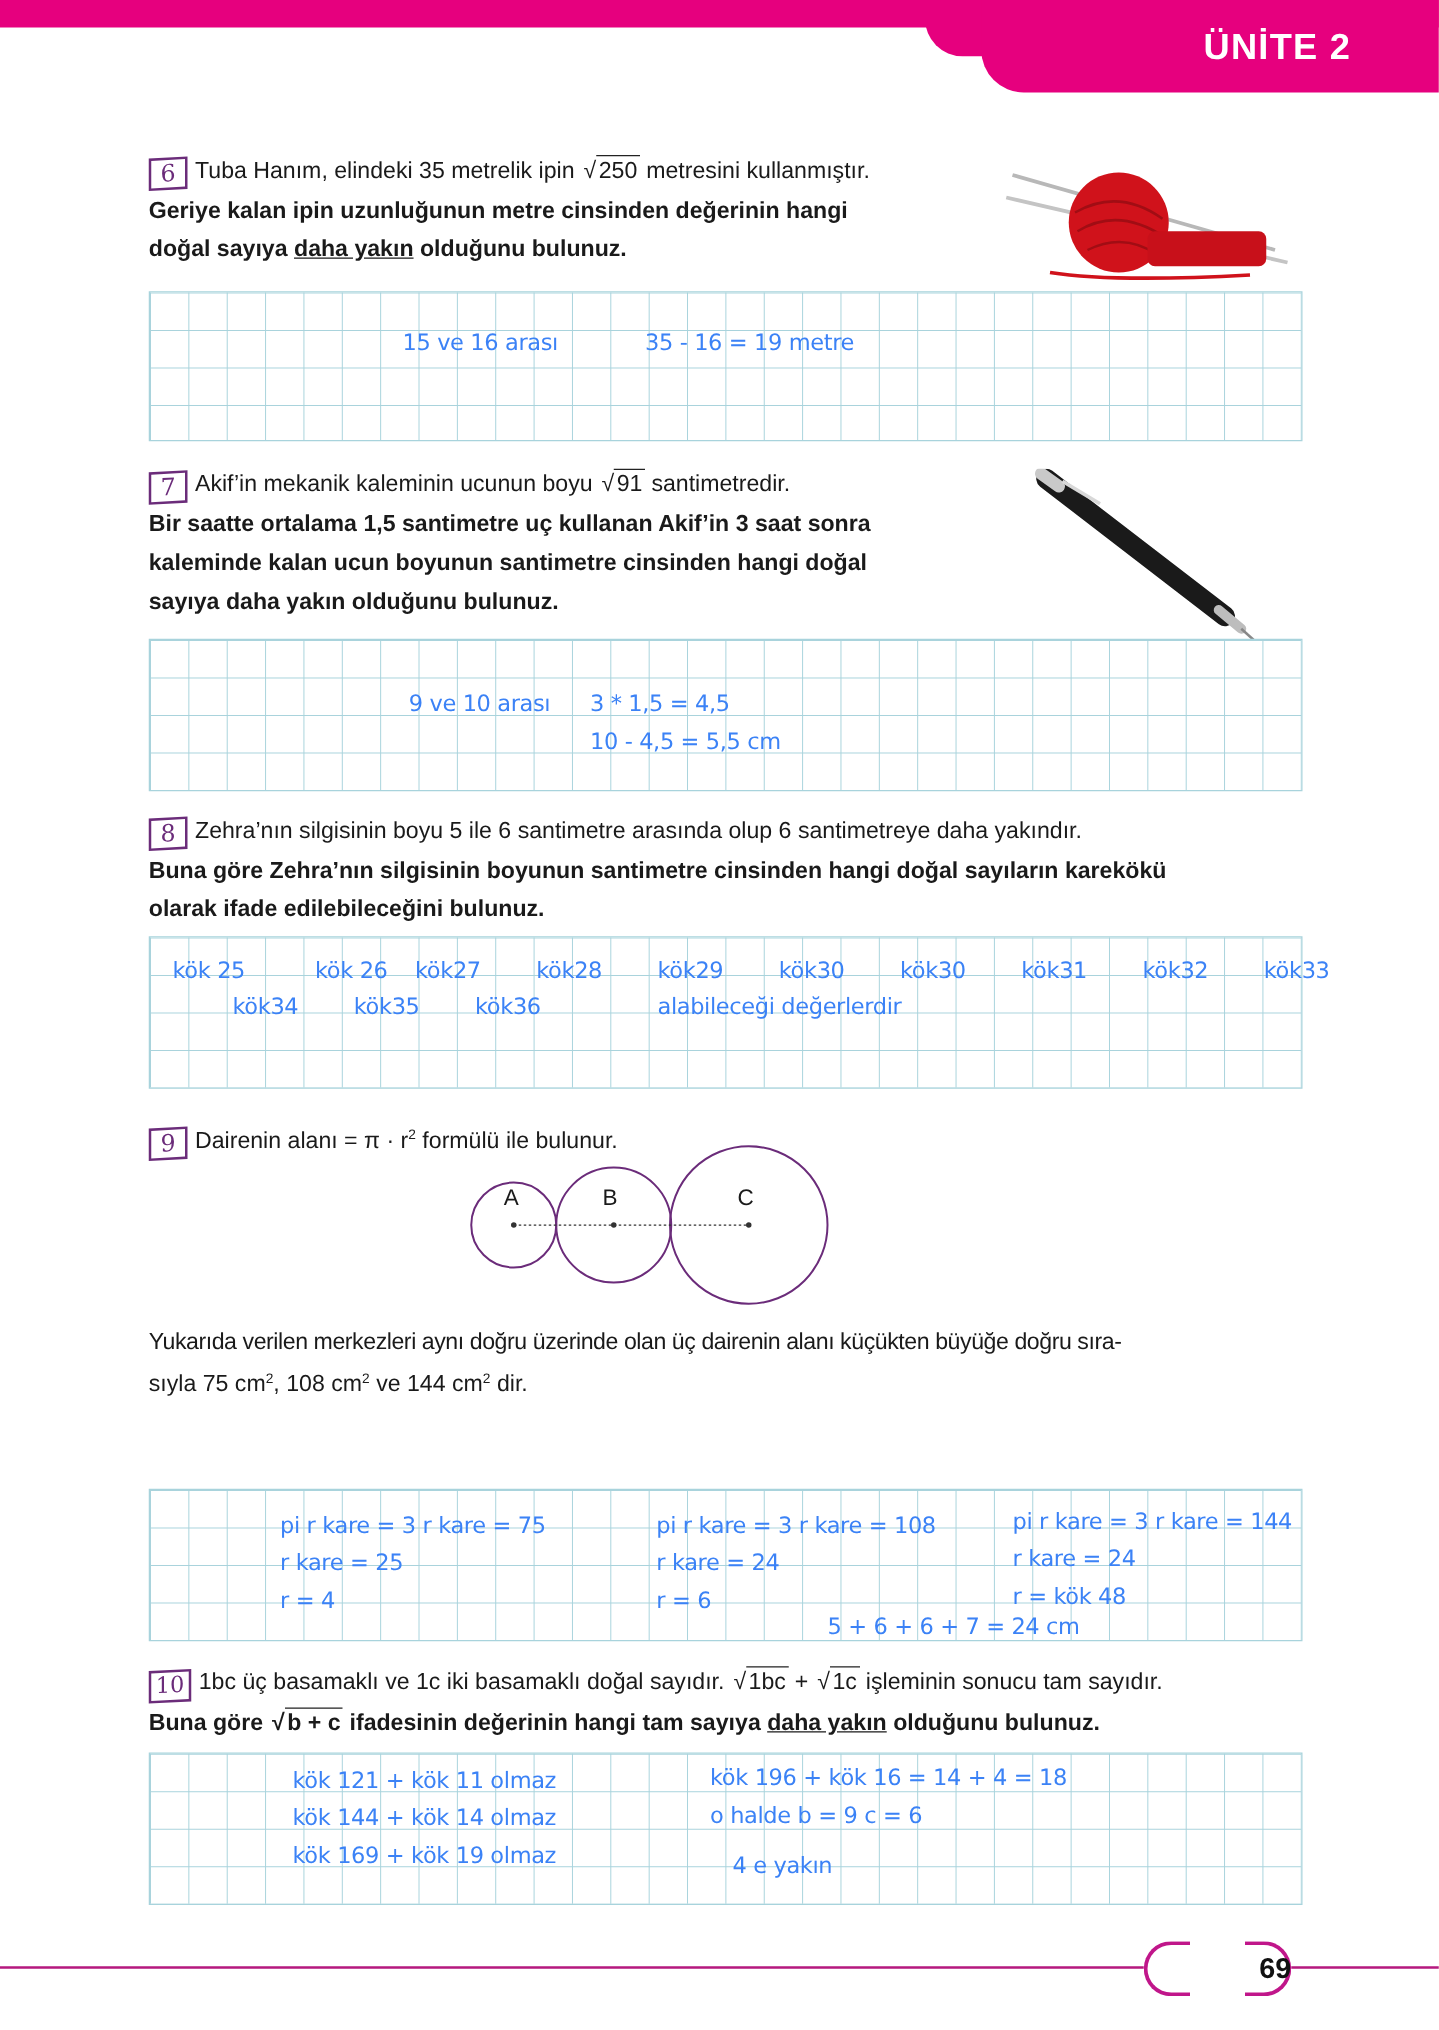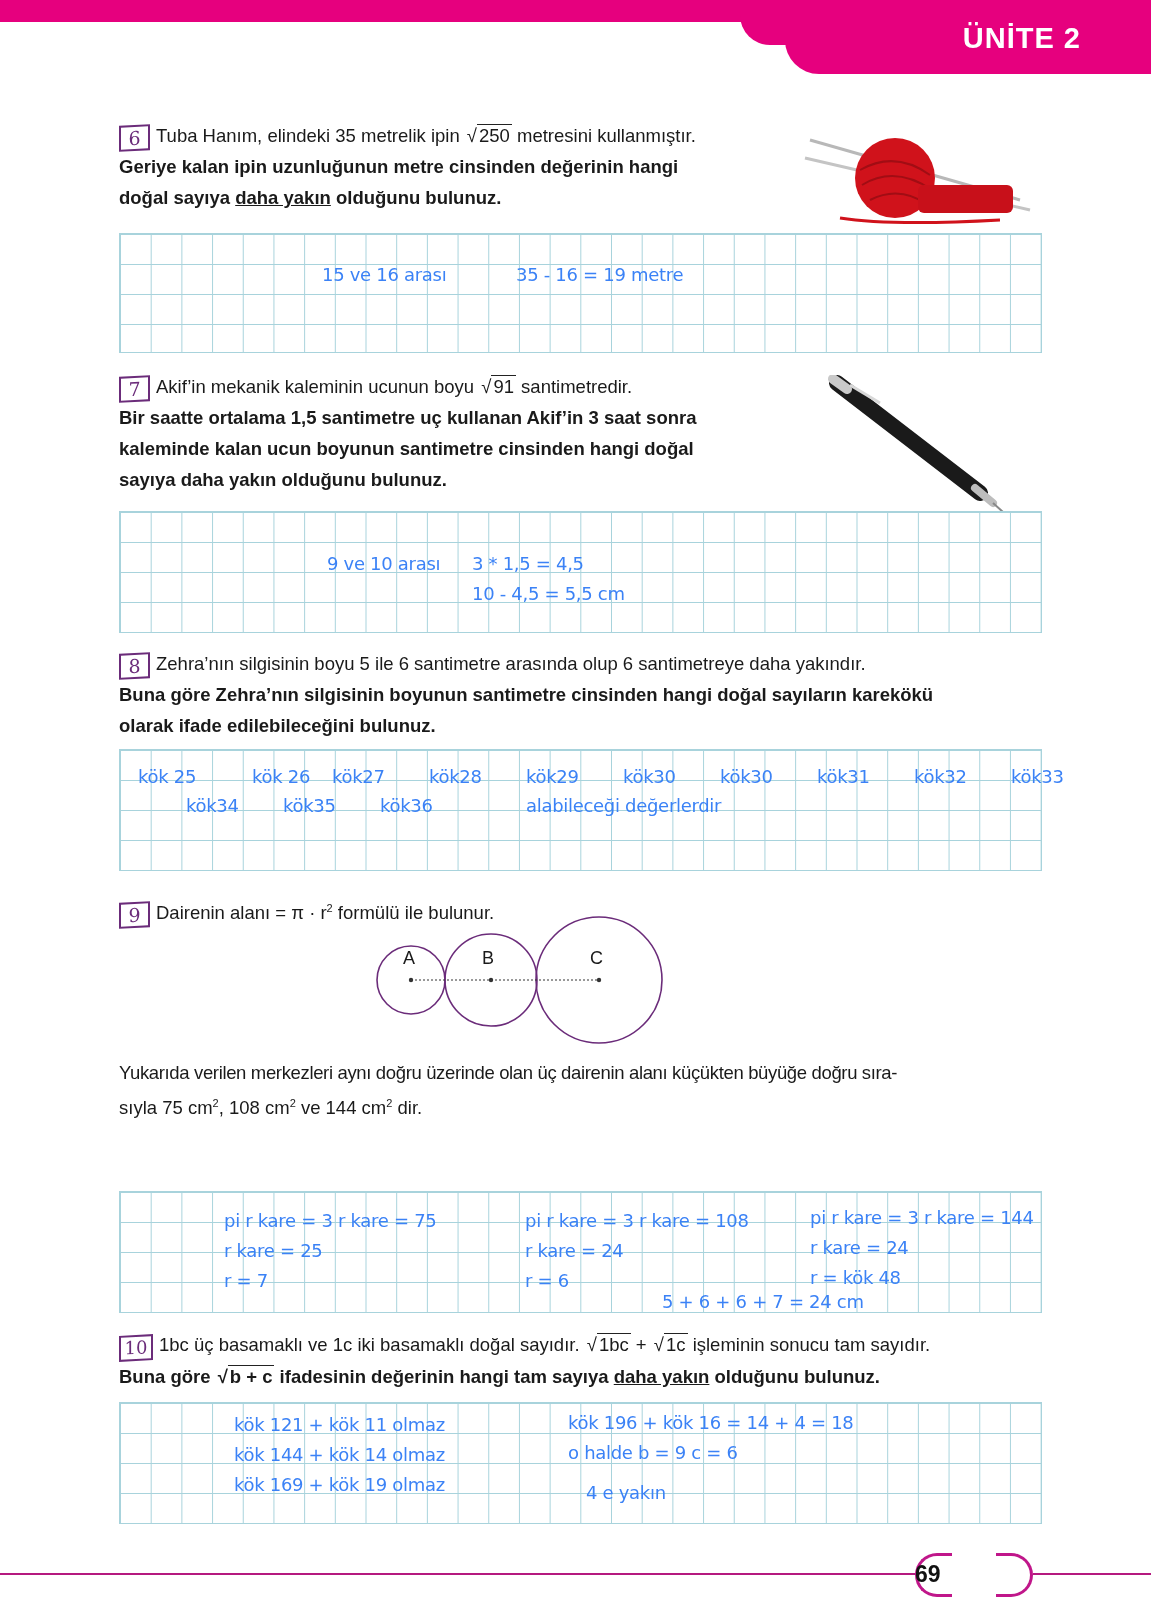--- a/index.html
+++ b/index.html
@@ -17,21 +17,21 @@
   .sqrt .rad{border-top:1px solid #222;padding:0 2px;}
   .grid{position:absolute;left:119px;width:921px;border:1px solid #a8d3dc;
     background-image:linear-gradient(to right,#a8d3dc 1px,transparent 1px),linear-gradient(to bottom,#a8d3dc 1px,transparent 1px);
     background-size:30.7px 100%,100% 30px;}
   .ans{position:absolute;color:#3b82f6;font-family:"DejaVu Sans",sans-serif;font-size:18px;white-space:nowrap;letter-spacing:-0.3px;}
   .img{position:absolute;}
   .footer-line{position:absolute;left:0;top:1573px;width:1151px;height:2px;background:#b5197f;}
   .page-badge{position:absolute;left:915px;top:1553px;width:118px;height:42px;background:#fff;}
   .pb-l{position:absolute;left:0;top:0;width:34px;height:38px;border:3px solid #c0168a;border-right:none;border-radius:22px 0 0 22px;}
   .pb-r{position:absolute;right:0;top:0;width:34px;height:38px;border:3px solid #c0168a;border-left:none;border-radius:0 22px 22px 0;}
-  .page-num{position:absolute;left:0;width:118px;top:8px;text-align:left;font-weight:bold;font-size:23px;color:#111;}
+  .page-num{position:absolute;left:0;width:118px;top:8px;text-align:right;font-weight:bold;font-size:23px;color:#111;}
   sup{font-size:11px;}
 </style>
 </head>
 <body>
 
 <div class="topbar"></div>
 <div class="unit-tab-left"></div>
 <div class="unit-tab"></div>
 <div class="unit-title">ÜNİTE 2</div>
 
@@ -111,21 +111,21 @@
 <div style="position:absolute;left:482px;top:948px;font-size:18px;">B</div>
 <div style="position:absolute;left:590px;top:948px;font-size:18px;">C</div>
 
 <div class="q" style="top:1057px;width:921px;">
   <p style="letter-spacing:-0.35px;">Yukarıda verilen merkezleri aynı doğru üzerinde olan üç dairenin alanı küçükten büyüğe doğru sıra-</p>
   <p><span>sıyla 75 cm</span><sup>2</sup><span>, 108 cm</span><sup>2</sup><span> ve 144 cm</span><sup>2</sup><span> dir.</span></p>
 </div>
 <div class="grid" style="top:1191px;height:120px;"></div>
 <div class="ans" style="left:224px;top:1210px;">pi r kare = 3 r kare = 75</div>
 <div class="ans" style="left:224px;top:1240px;">r kare = 25</div>
-<div class="ans" style="left:224px;top:1270px;">r = 7</div>
+<div class="ans" style="left:224px;top:1270px;">r = 4</div>
 <div class="ans" style="left:525px;top:1210px;">pi r kare = 3 r kare = 108</div>
 <div class="ans" style="left:525px;top:1240px;">r kare = 24</div>
 <div class="ans" style="left:525px;top:1270px;">r = 6</div>
 <div class="ans" style="left:810px;top:1207px;">pi r kare = 3 r kare = 144</div>
 <div class="ans" style="left:810px;top:1237px;">r kare = 24</div>
 <div class="ans" style="left:810px;top:1267px;">r = kök 48</div>
 <div class="ans" style="left:662px;top:1291px;">5 + 6 + 6 + 7 = 24 cm</div>
 
 <div class="q" style="top:1329px;width:930px;">
   <p><span class="num" style="width:30px;font-size:18px;">10</span><span>1bc üç basamaklı ve 1c iki basamaklı doğal sayıdır. </span><span class="sqrt">√<span class="rad">1bc</span></span><span> + </span><span class="sqrt">√<span class="rad">1c</span></span><span> işleminin sonucu tam sayıdır.</span></p>

